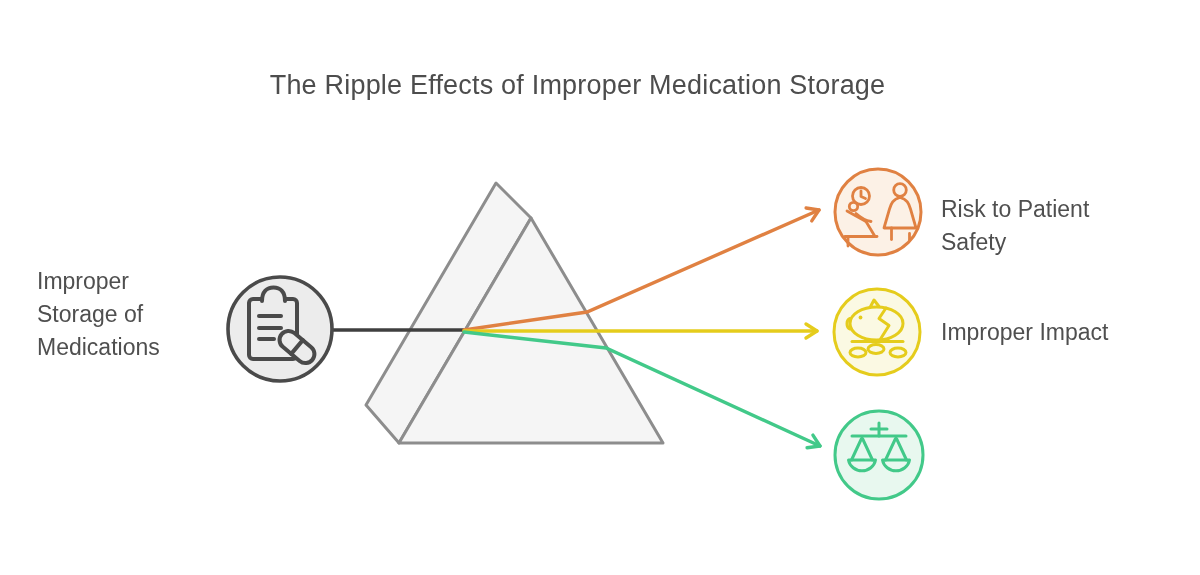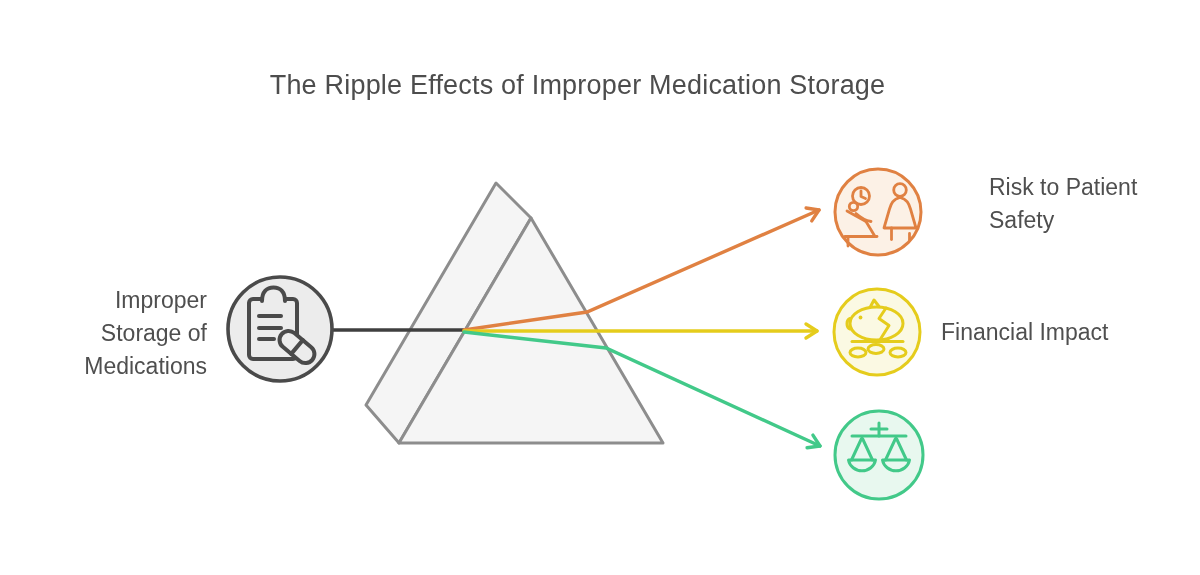--- a/index.html
+++ b/index.html
@@ -19,24 +19,24 @@
     color:#4d4d4d;
     letter-spacing:0.2px;
   }
   .label{
     position:absolute;
     font-size:23px;
     line-height:33px;
     color:#4f4f4f;
   }
   .label.source{
-    top:284px;right:993px;width:170px;
-    text-align:right;
+    top:265px;right:993px;width:170px;
+    text-align:left;
   }
-  .label.risk{top:171px;left:941px;width:190px;margin-left:48px;}
+  .label.risk{top:193px;left:941px;width:190px;}
   .label.financial{top:316px;left:941px;width:260px;}
   .label.legal{top:402px;left:941px;width:150px;}
 </style>
 </head>
 <body>
 
 <div class="canvas">
 
   <svg width="1200" height="575" viewBox="0 0 1200 575">
     <defs>
@@ -120,15 +120,15 @@
         <path d="M848.5,460 A13.7,13 0 0 0 875.5,460 Z"></path>
         <path d="M896,437.5 L885.5,460 M896,437.5 L906.5,460"></path>
         <path d="M882.5,460 A13.7,13 0 0 0 909.5,460 Z"></path>
       </g>
     </g>
   </svg>
 
   <div class="title">The Ripple Effects of Improper Medication Storage</div>
   <div class="label source">Improper Storage of Medications</div>
   <div class="label risk">Risk to Patient Safety</div>
-  <div class="label financial">Financial Impact</div>
+  <div class="label financial">Improper Impact</div>
 
 </div>
 
 </body></html>

